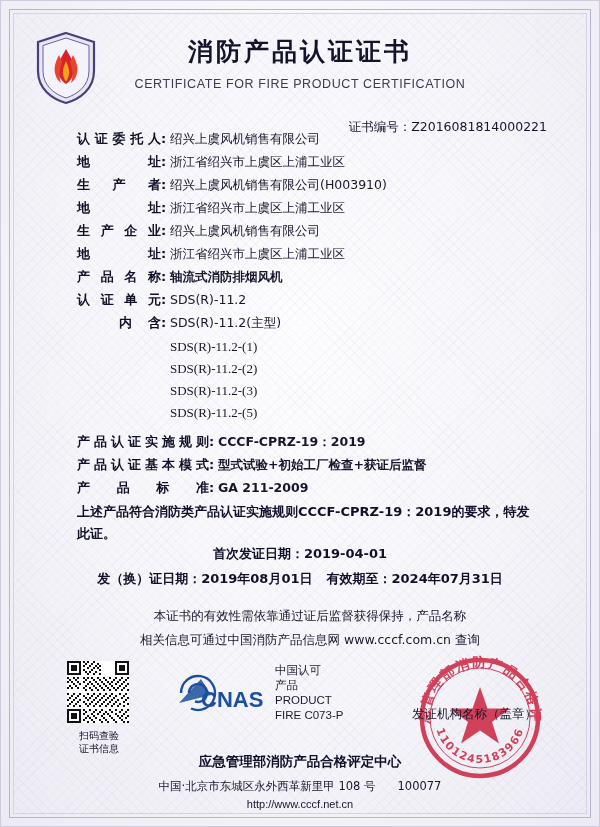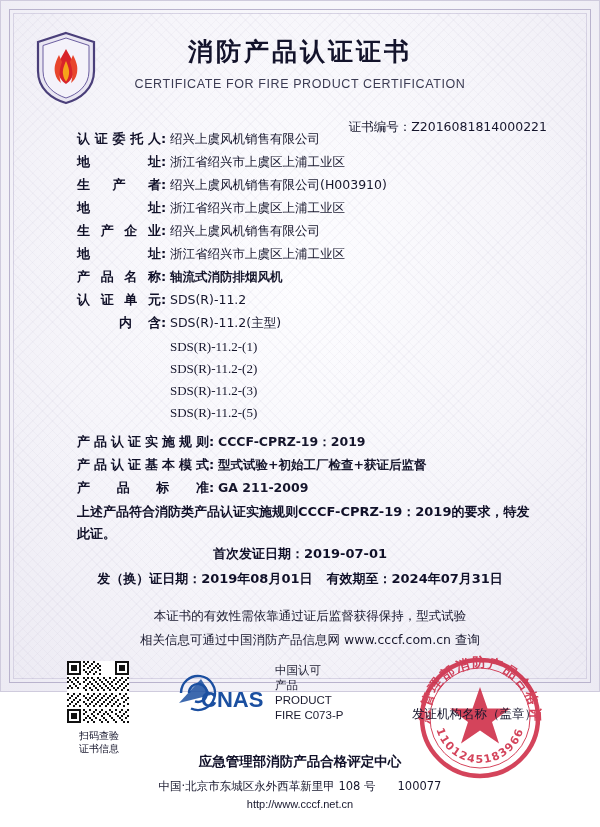--- a/index.html
+++ b/index.html
@@ -10,21 +10,21 @@
     width: 600px;
     height: 827px;
     background: #ffffff;
     font-family: "Liberation Serif", serif;
     color: #1a1a2e;
     overflow: hidden;
   }
   .cert {
     position: relative;
     width: 600px;
-    height: 692px;
+    height: 827px;
     box-sizing: border-box;
     background:
       radial-gradient(ellipse at 50% 40%, #fdfdff 0%, #f6f5fa 55%, #eceaf3 100%);
     border: 1px solid #cfcbdd;
   }
   
   .border-outer {
     position: absolute;
     left: 8px; top: 8px; right: 8px; bottom: 8px;
     border: 1px solid #b9b3cd;
@@ -392,29 +392,29 @@
     </div>
 
     <div class="statement">
       <span>上述产品符合消防类产品认证实施规则CCCF-CPRZ-19：2019的要求，特发</span>
       <span class="cont">此证。</span>
     </div>
   </div>
 
   <div class="dates">
     <div class="date-first">
-      <span>首次发证日期：</span><span class="v">2019-07-01</span>
+      <span>首次发证日期：</span><span class="v">2019-04-01</span>
     </div>
     <div class="date-row2">
       <span>发（换）证日期：</span><span>2019年08月01日</span><span class="gap"></span><span>有效期至：</span><span>2024年07月31日</span>
     </div>
   </div>
 
   <div class="notice">
-    <div>本证书的有效性需依靠通过证后监督获得保持，型式试验</div>
+    <div>本证书的有效性需依靠通过证后监督获得保持，产品名称</div>
     <div>相关信息可通过中国消防产品信息网 www.cccf.com.cn 查询</div>
   </div>
 
   <div class="qr">
     <svg viewBox="0 0 31 31" width="62" height="62" shape-rendering="crispEdges">
       <rect width="31" height="31" fill="#ffffff"></rect>
       <g fill="#111">
         <rect x="0" y="0" width="7" height="1"></rect>
           <rect x="0" y="6" width="7" height="1"></rect>
         <rect x="0" y="0" width="1" height="7"></rect>

